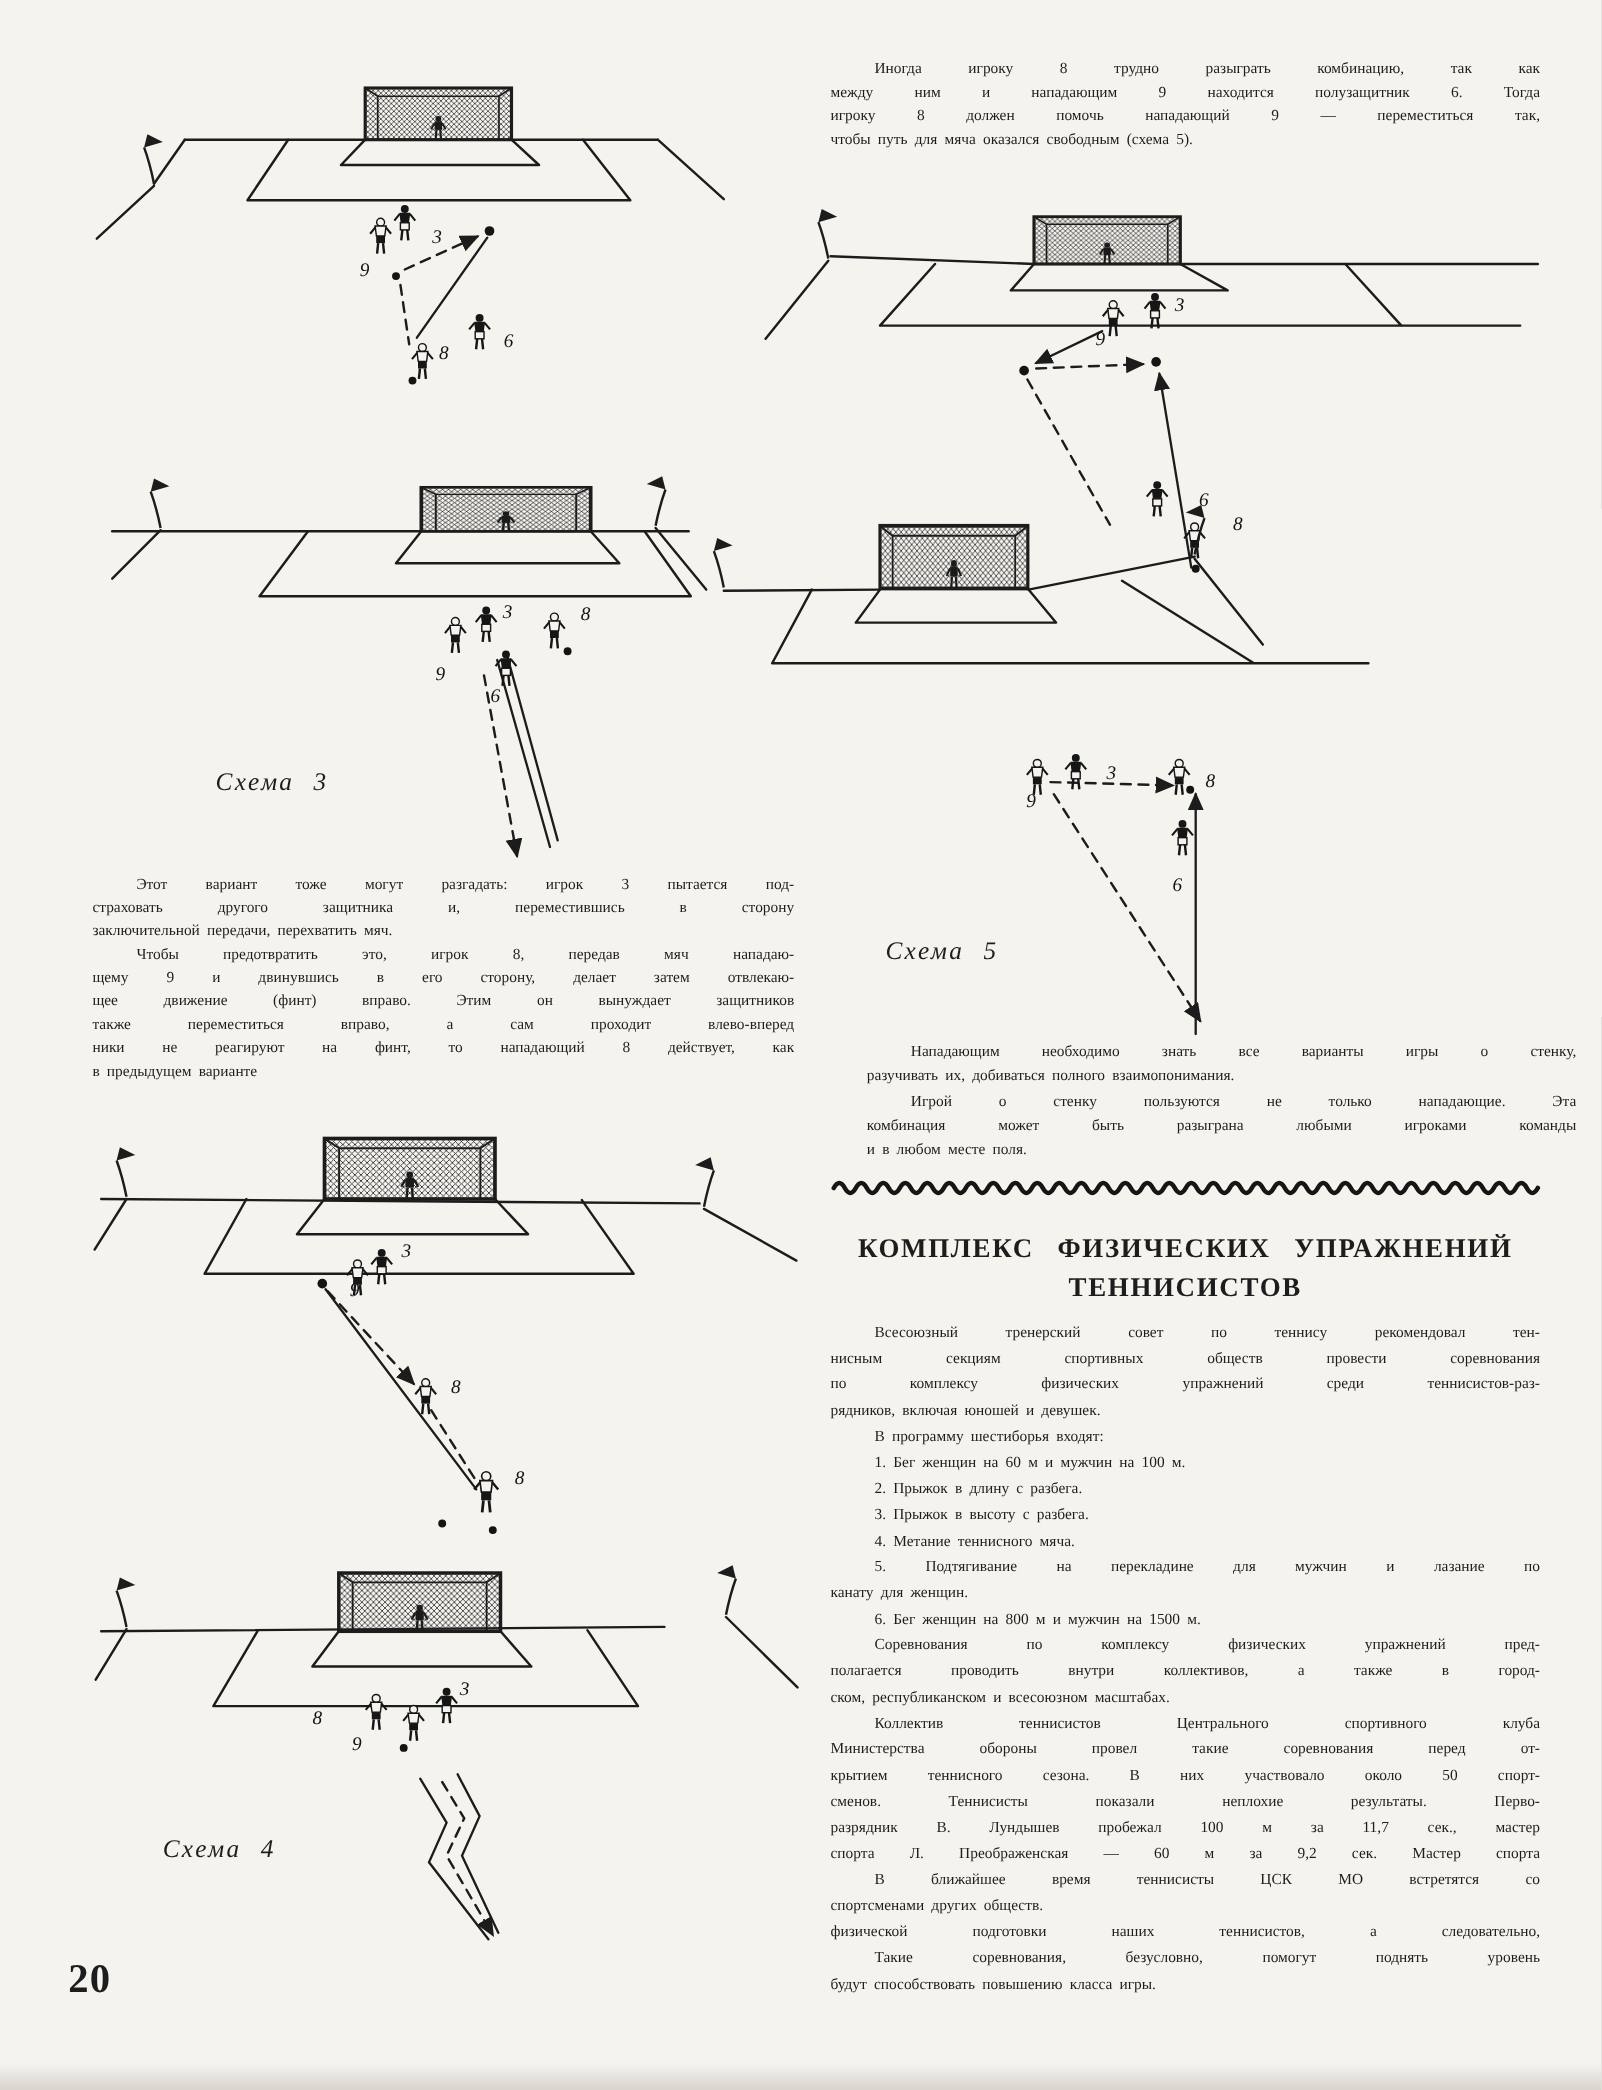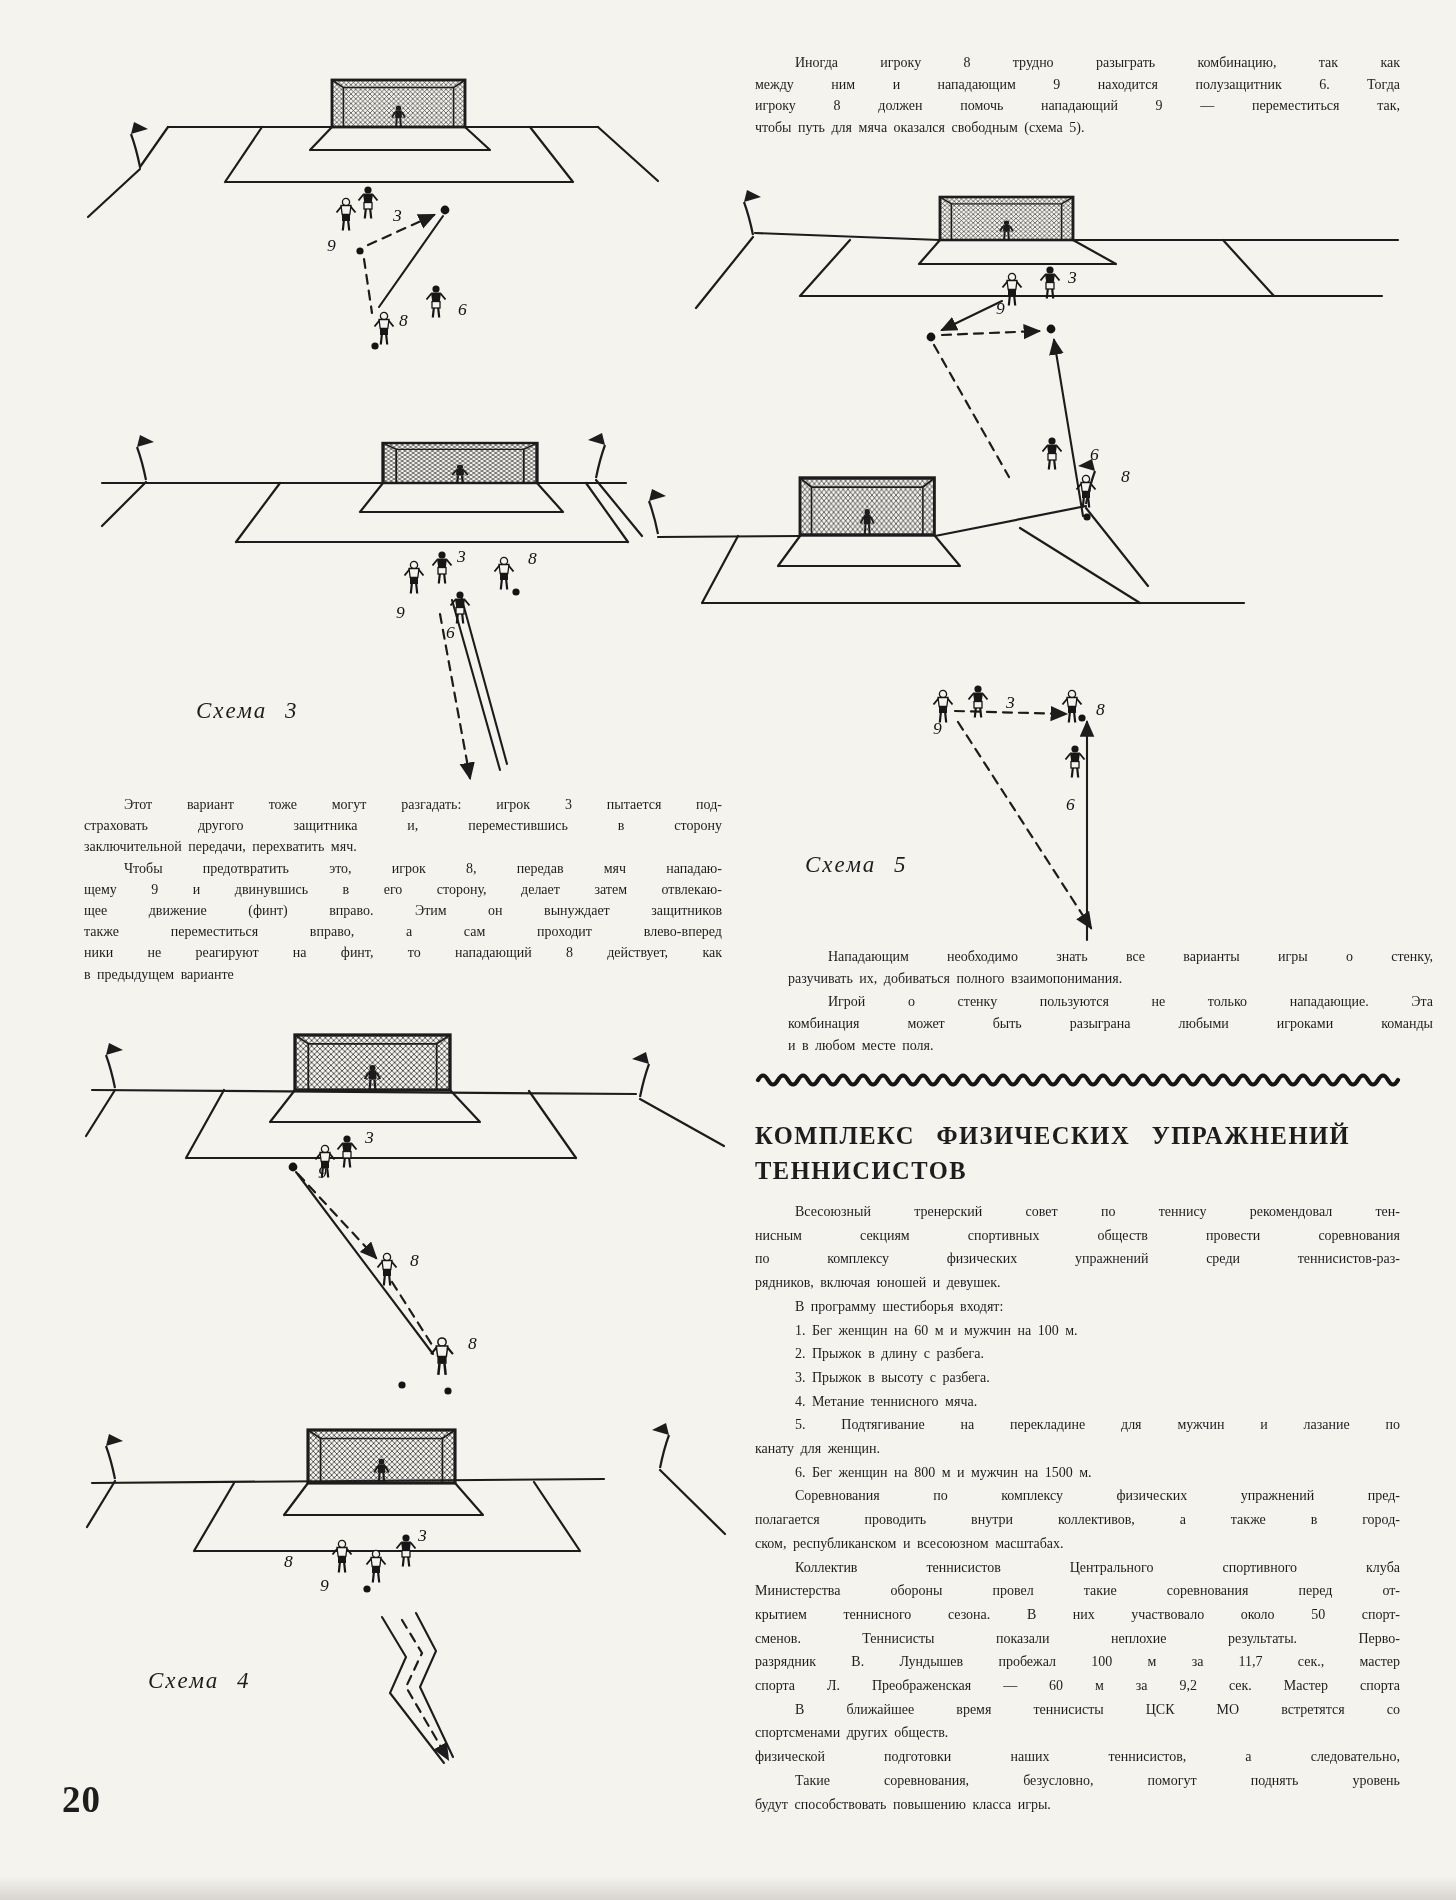--- a/index.html
+++ b/index.html
@@ -10,21 +10,21 @@
   .tl.pend{text-align-last:left;}
   .tl.ind{text-indent:40px;}
   #intro-block{left:755px;top:52px;width:645px;line-height:21.5px;}
   #analysis-block{left:84px;top:794px;width:638px;line-height:21.2px;}
   #wall-block{left:788px;top:946px;width:645px;line-height:22.3px;}
   #tennis-block{left:755px;top:1200px;width:645px;line-height:23.7px;}
   .caption{position:absolute;font-style:italic;font-size:23px;letter-spacing:2px;word-spacing:10px;z-index:5;text-align:right;}
   #cap-s3{left:196px;top:698px;}
   #cap-s4{left:148px;top:1668px;}
   #cap-s5{left:805px;top:852px;}
-  #heading{position:absolute;left:755px;top:1118px;width:645px;text-align:left;
+  #heading{position:absolute;left:755px;top:1118px;width:645px;text-align:center;
            font-weight:bold;font-size:24.5px;letter-spacing:1.5px;word-spacing:14px;line-height:35px;}
   #page-number{position:absolute;left:62px;top:1778px;font-size:37px;font-weight:bold;letter-spacing:1px;}
   svg.diagram{position:absolute;overflow:visible;}
   svg .fl{stroke:#1c1c1c;stroke-width:2.2;fill:none;stroke-linecap:round;}
   svg .dash{stroke:#1c1c1c;stroke-width:2.2;fill:none;stroke-dasharray:9 7;stroke-linecap:round;}
   svg .sol{stroke:#1c1c1c;stroke-width:2.1;fill:none;stroke-linecap:round;}
   svg text.num{font-family:"Liberation Serif",serif;font-style:italic;font-size:17.5px;fill:#141414;}
   #wavy-svg{position:absolute;left:755px;top:1068px;}
   #bottom-shade{position:absolute;left:0;bottom:0;width:100%;height:24px;
       background:linear-gradient(to bottom,rgba(0,0,0,0),rgba(110,104,92,0.22));}

